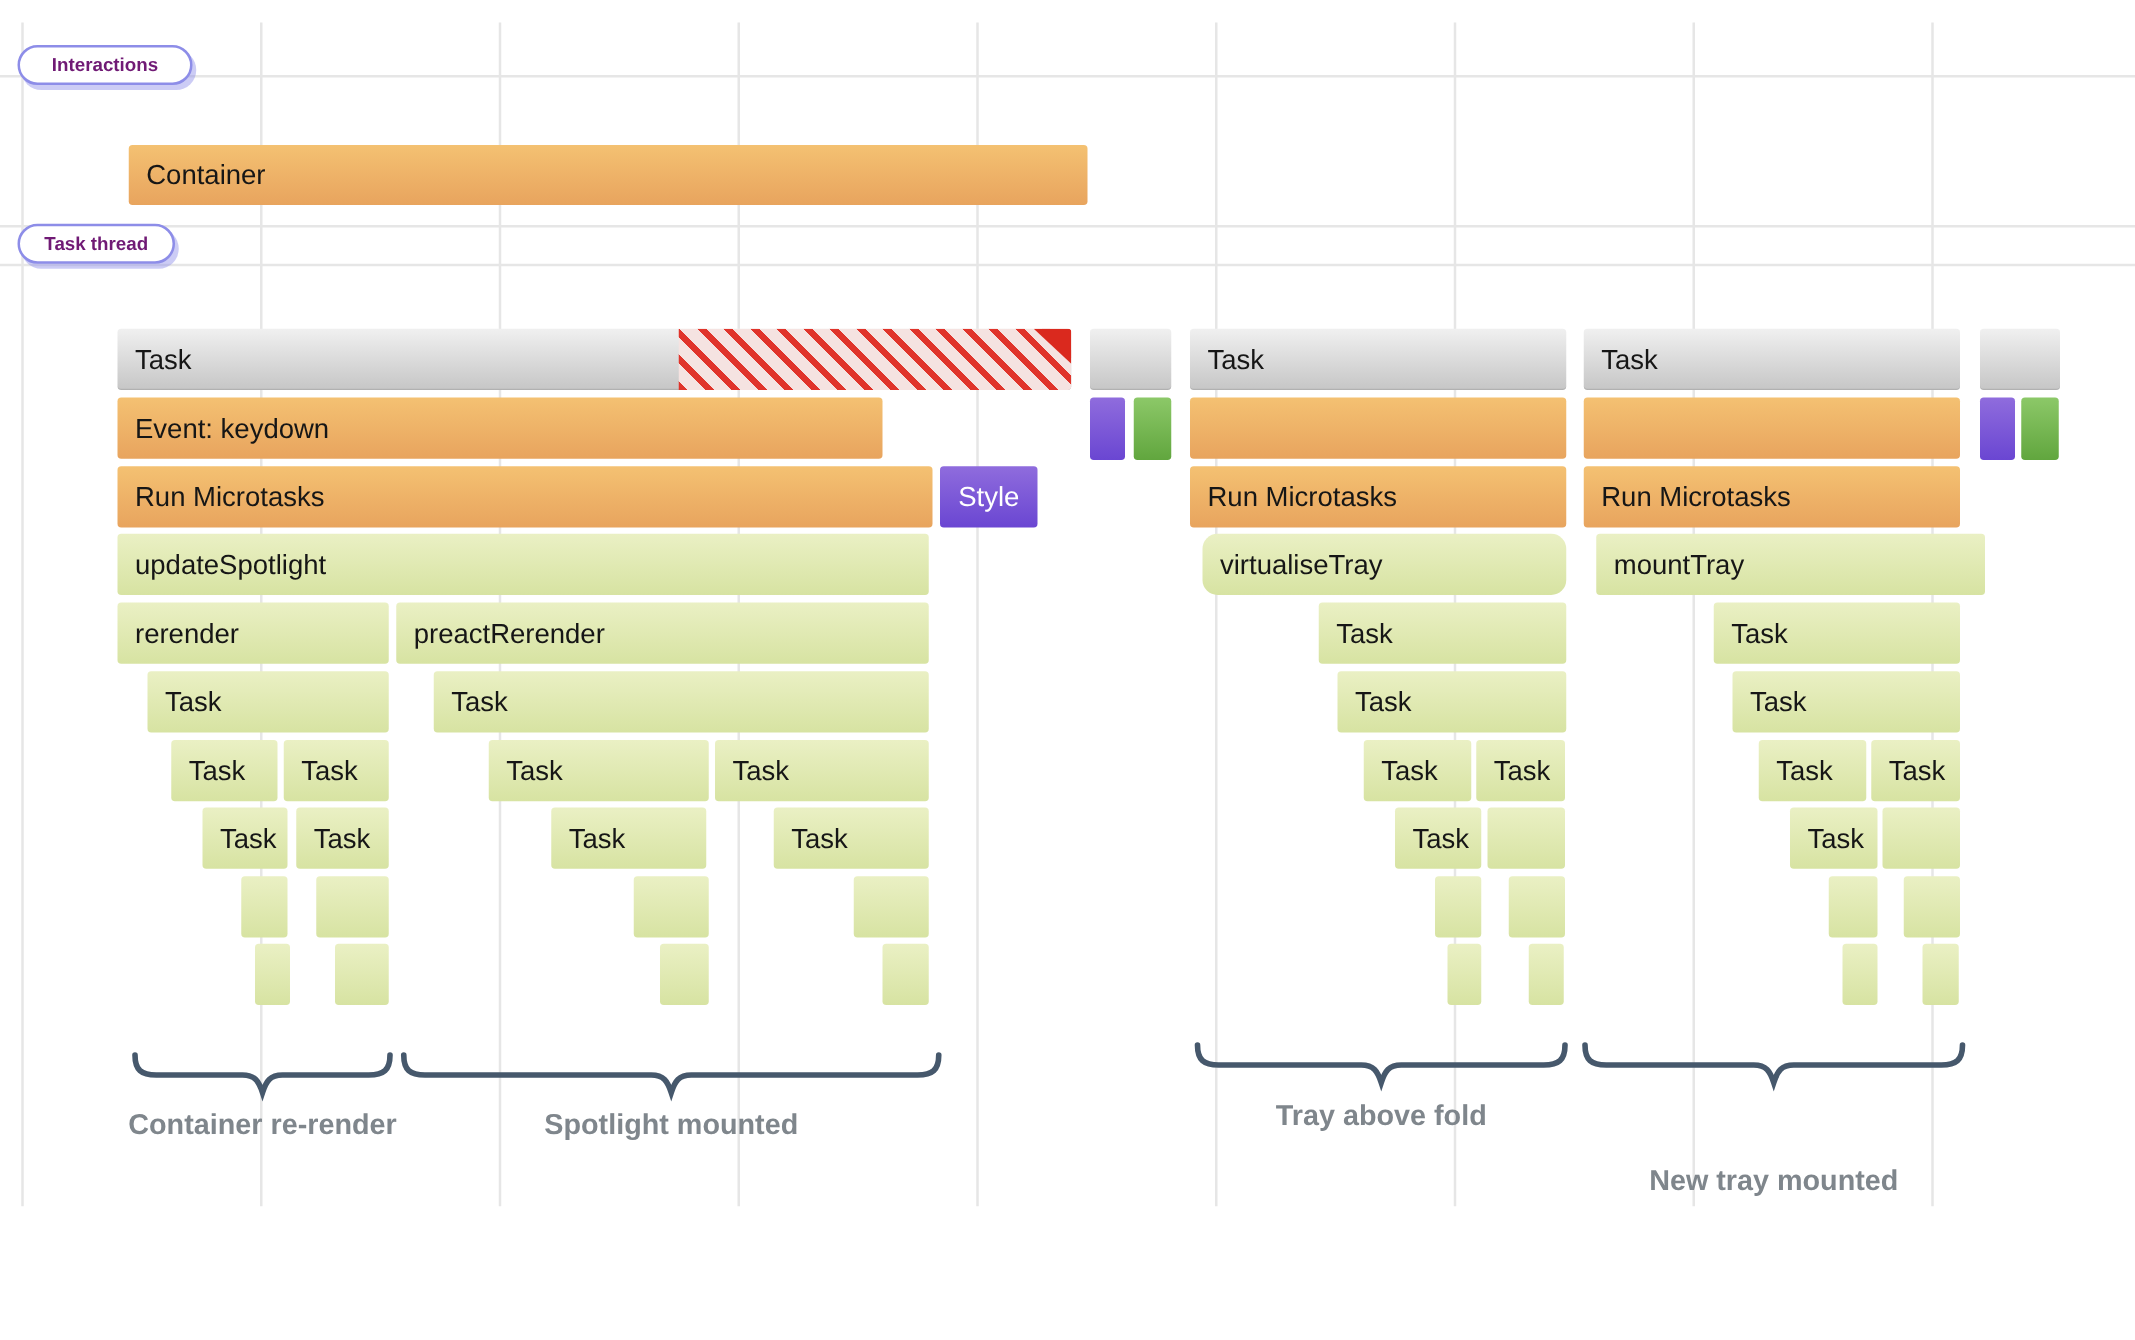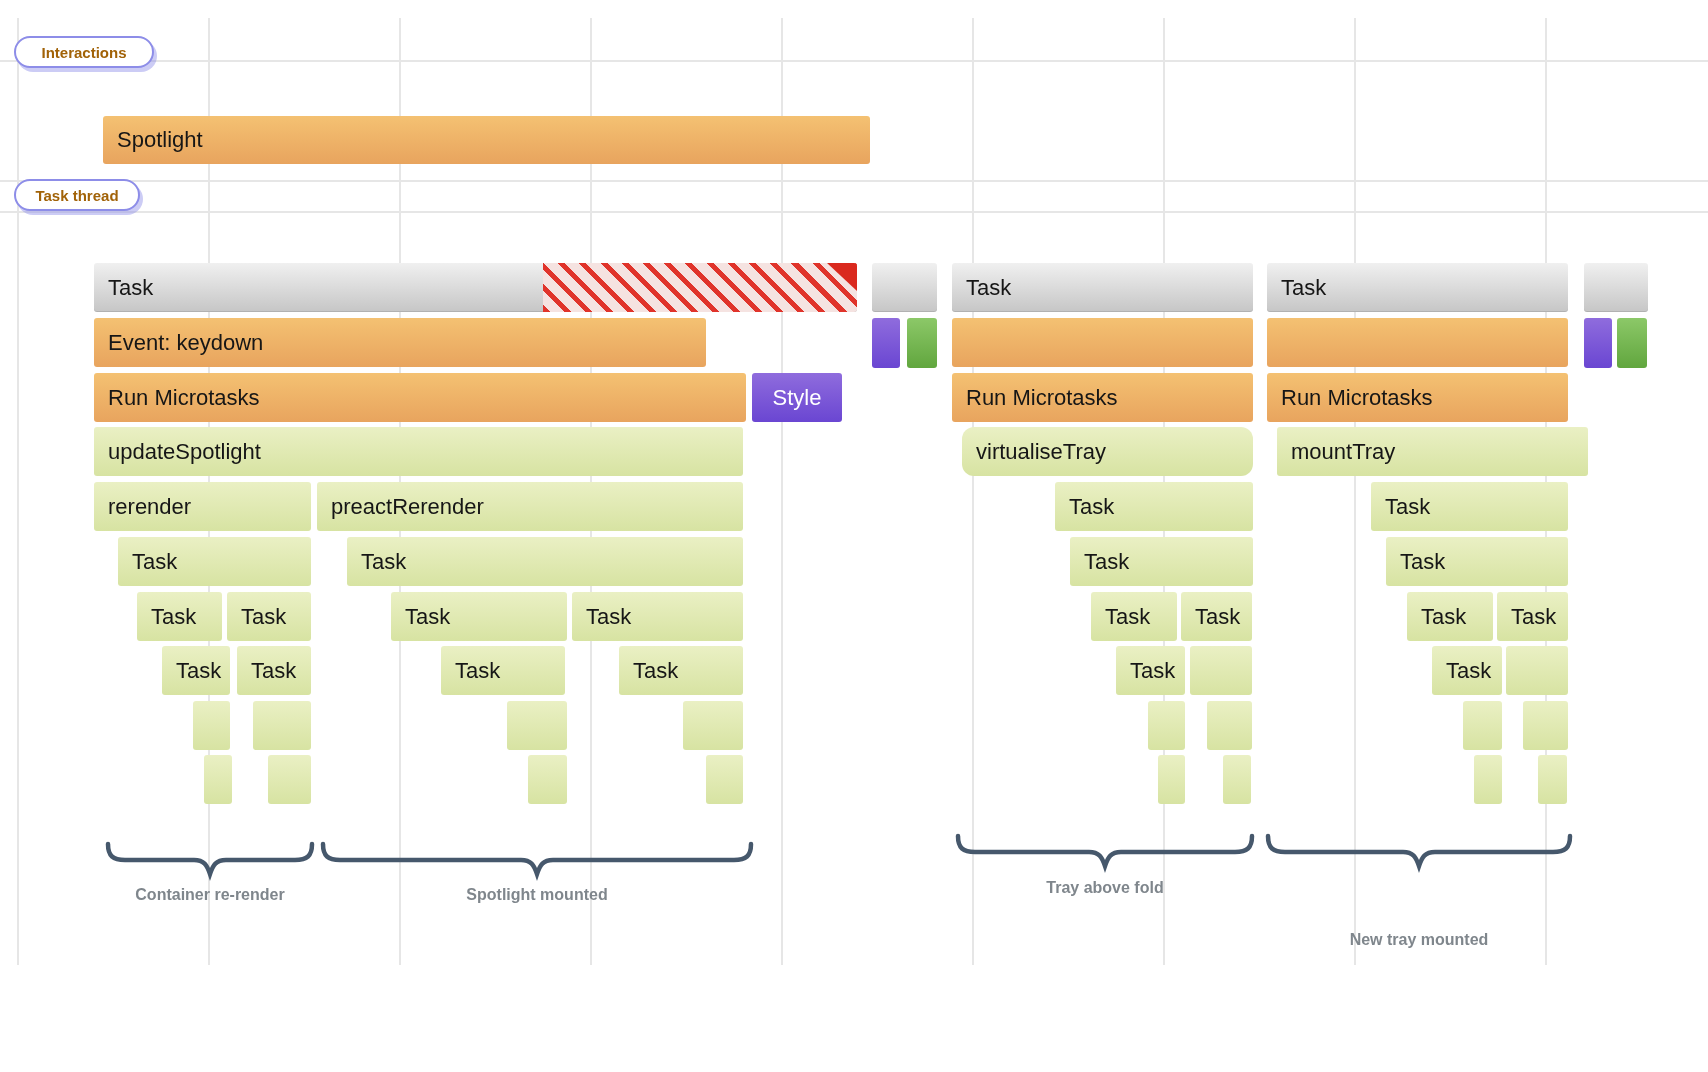--- a/index.html
+++ b/index.html
@@ -4,21 +4,21 @@
 <style>
   html,body{margin:0;padding:0;}
   body{
     width:1708px;height:1072px;position:relative;background:#ffffff;
     font-family:"Liberation Sans", sans-serif;overflow:hidden;
   }
   .vline{position:absolute;width:2px;background:#e6e6e6;top:18px;height:947px;}
   .hline{position:absolute;left:0;width:1708px;height:2px;background:#e6e6e6;}
   .pill{
     position:absolute;box-sizing:border-box;height:32px;background:#ffffff;
-    border:2px solid #8d8de8;border-radius:16px;color:#a16207;font-size:15px;
+    border:2px solid #8d8de8;border-radius:16px;color:#701a75;font-size:15px;
     font-weight:bold;display:flex;align-items:center;justify-content:center;
     box-shadow:3px 4px 0 rgba(141,141,232,0.45);z-index:5;cursor:pointer;
   }
   .bar{
     position:absolute;box-sizing:border-box;border-radius:3px;overflow:hidden;
     font-size:22px;color:#161616;white-space:nowrap;z-index:3;
   }
   .bar .lbl{position:absolute;left:14px;top:0;bottom:0;display:flex;align-items:center;}
   .bar.gray{background:linear-gradient(180deg,#f0f0f0 0%,#c6c6c6 100%);box-shadow:inset 0 -1px 0 rgba(0,0,0,0.10);}
   .bar.orange{background:linear-gradient(180deg,#f4c172 0%,#e8a45e 100%);}
@@ -29,21 +29,21 @@
   .hatch{
     position:absolute;top:0;bottom:0;right:0;
     background:repeating-linear-gradient(45deg,#e0342b 0 5px,#f5e3e1 5px 15px);
   }
   .corner{
     position:absolute;top:0;right:0;width:0;height:0;
     border-top:28px solid #da291e;border-left:30px solid transparent;
   }
   .brace{position:absolute;z-index:4;}
   .anno-label{
-    position:absolute;transform:translateX(-50%);color:#7f868c;font-size:16px;
+    position:absolute;transform:translateX(-50%);color:#7f868c;font-size:23px;
     font-weight:bold;white-space:nowrap;z-index:4;
   }
 </style>
 </head>
 <body>
 
 <div id="grid-v">
     <div class="vline" style="left: 17px;"></div>
     <div class="vline" style="left: 208px;"></div>
     <div class="vline" style="left: 399px;"></div>
@@ -62,34 +62,34 @@
 
 <div class="pill" style="left:14px;top:36px;width:140px;">
   <span>Interactions</span>
 </div>
 <div class="pill" style="left:14px;top:179px;width:126px;">
   <span>Task thread</span>
 </div>
 
 <div id="flame">
     <div class="bar orange" style="left: 103px; top: 116px; width: 767px; height: 48px;">
-      <span class="lbl">Spotlight</span>
+      <span class="lbl">Container</span>
     </div>
     <div class="bar gray" style="left: 94px; top: 263px; width: 763px; height: 49px;">
       <div class="hatch" style="left: 449px;"></div>
       <div class="corner"></div>
       <span class="lbl">Task</span>
     </div>
     <div class="bar orange" style="left: 94px; top: 318px; width: 612px; height: 49px;">
       <span class="lbl">Event: keydown</span>
     </div>
     <div class="bar orange" style="left: 94px; top: 373px; width: 652px; height: 49px;">
       <span class="lbl">Run Microtasks</span>
     </div>
-    <div class="bar purple" style="left: 752px; top: 373px; width: 90px; height: 49px;">
+    <div class="bar purple" style="left: 752px; top: 373px; width: 78px; height: 49px;">
       <span class="lbl">Style</span>
     </div>
     <div class="bar green" style="left: 94px; top: 427px; width: 649px; height: 49px;">
       <span class="lbl">updateSpotlight</span>
     </div>
     <div class="bar green" style="left: 94px; top: 482px; width: 217px; height: 49px;">
       <span class="lbl">rerender</span>
     </div>
     <div class="bar green" style="left: 317px; top: 482px; width: 426px; height: 49px;">
       <span class="lbl">preactRerender</span>

